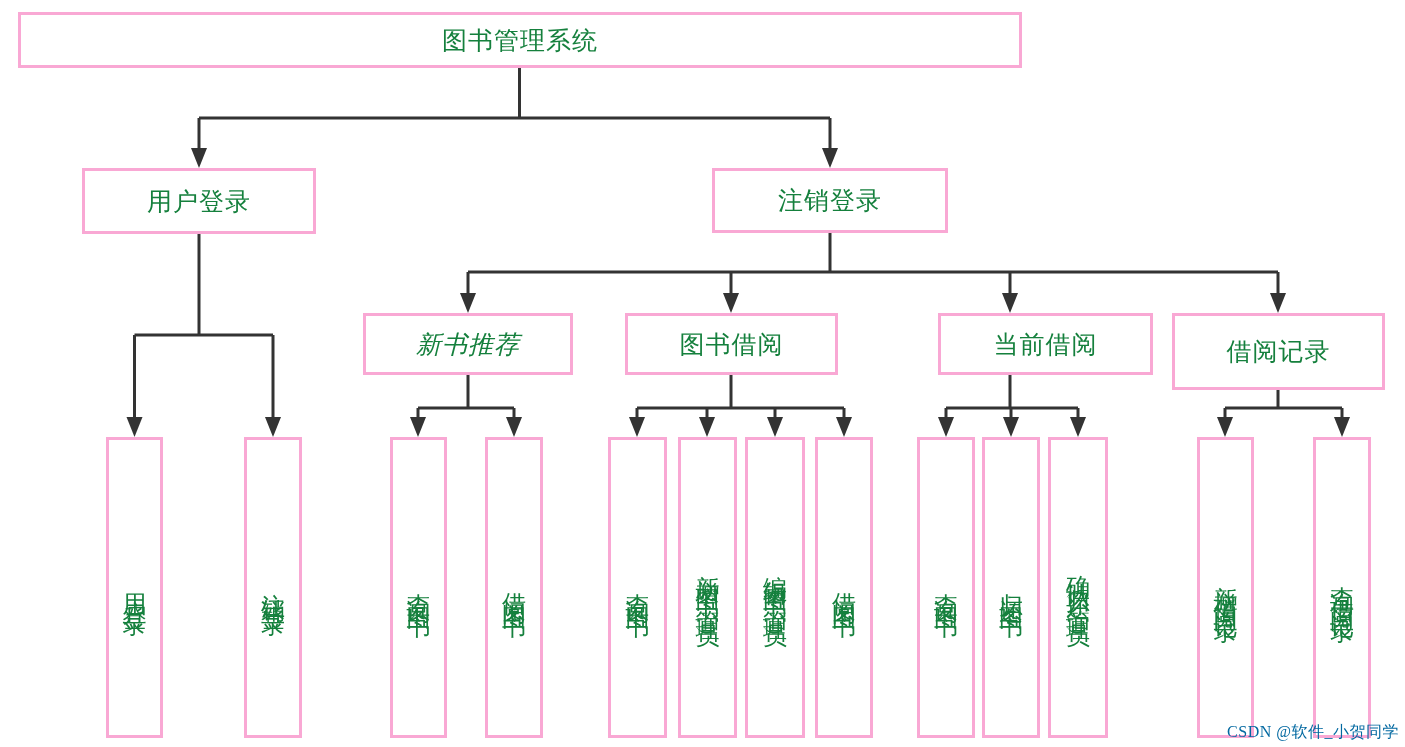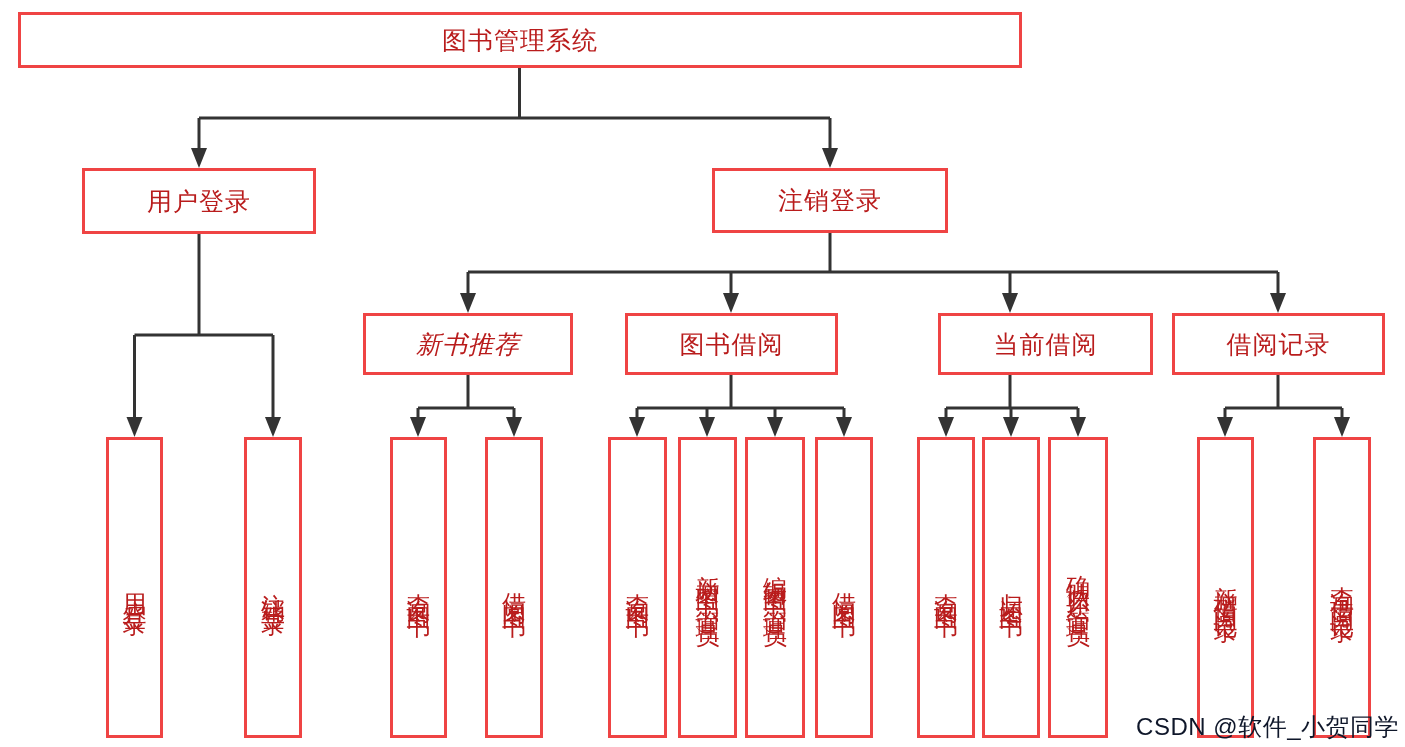--- a/index.html
+++ b/index.html
@@ -17,46 +17,47 @@
   }
   svg.connectors {
     position: absolute;
     left: 0; top: 0;
     width: 1405px;
     height: 747px;
   }
   .node {
     position: absolute;
     box-sizing: border-box;
-    border: 3px solid #ef4444;
+    border: 3px solid #f9a8d4;
     background: #ffffff;
     display: flex;
     align-items: center;
     justify-content: center;
-    color: #b91c1c;
+    color: #15803d;
     font-size: 25px;
     letter-spacing: 1px;
     white-space: nowrap;
     z-index: 2;
   }
   .node.vertical {
     writing-mode: vertical-rl;
     letter-spacing: 7px;
     font-size: 24px;
     white-space: normal;
     line-height: 1.0;
   }
   .watermark {
     position: absolute;
     right: 6px;
     bottom: 4px;
-    font-size: 24px;
-    color: #0f172a;
+    font-size: 16px;
+    color: #0369a1;
     letter-spacing: 0.5px;
     z-index: 3;
+    font-family: Liberation Serif, serif;
   }
 </style>
 </head>
 <body>
 
 <div class="canvas">
 
   <svg class="connectors" viewBox="0 0 1405 747" xmlns="http://www.w3.org/2000/svg" fill="none" stroke="#333333" stroke-width="3">
 
     <g>
@@ -134,21 +135,21 @@
   </svg>
 
   <div class="node" style="left:18px; top:12px; width:1004px; height:56px;">图书管理系统</div>
 
   <div class="node" style="left:82px; top:168px; width:234px; height:66px;">用户登录</div>
   <div class="node" style="left:712px; top:168px; width:236px; height:65px;">注销登录</div>
 
   <div class="node" style="left:363px; top:313px; width:210px; height:62px;font-style:italic;">新书推荐</div>
   <div class="node" style="left:625px; top:313px; width:213px; height:62px;">图书借阅</div>
   <div class="node" style="left:902px; top:313px; width:215px; height:62px;margin-left:36px;">当前借阅</div>
-  <div class="node" style="left:1172px; top:313px; width:213px; height:62px;">借阅记录</div>
+  <div class="node" style="left:1172px; top:313px; width:213px; height:77px;">借阅记录</div>
 
   <div class="node vertical" style="left:106px; top:437px; width:57px; height:301px;">用户登录</div>
   <div class="node vertical" style="left:244px; top:437px; width:58px; height:301px;">注销登录</div>
 
   <div class="node vertical" style="left:390px; top:437px; width:57px; height:301px;">查询图书</div>
   <div class="node vertical" style="left:485px; top:437px; width:58px; height:301px;">借阅图书</div>
 
   <div class="node vertical" style="left:608px; top:437px; width:59px; height:301px;">查询图书</div>
   <div class="node vertical" style="left:678px; top:437px; width:59px; height:301px;">新增图书（管理员）</div>
   <div class="node vertical" style="left:745px; top:437px; width:60px; height:301px;">编辑图书（管理员）</div>

